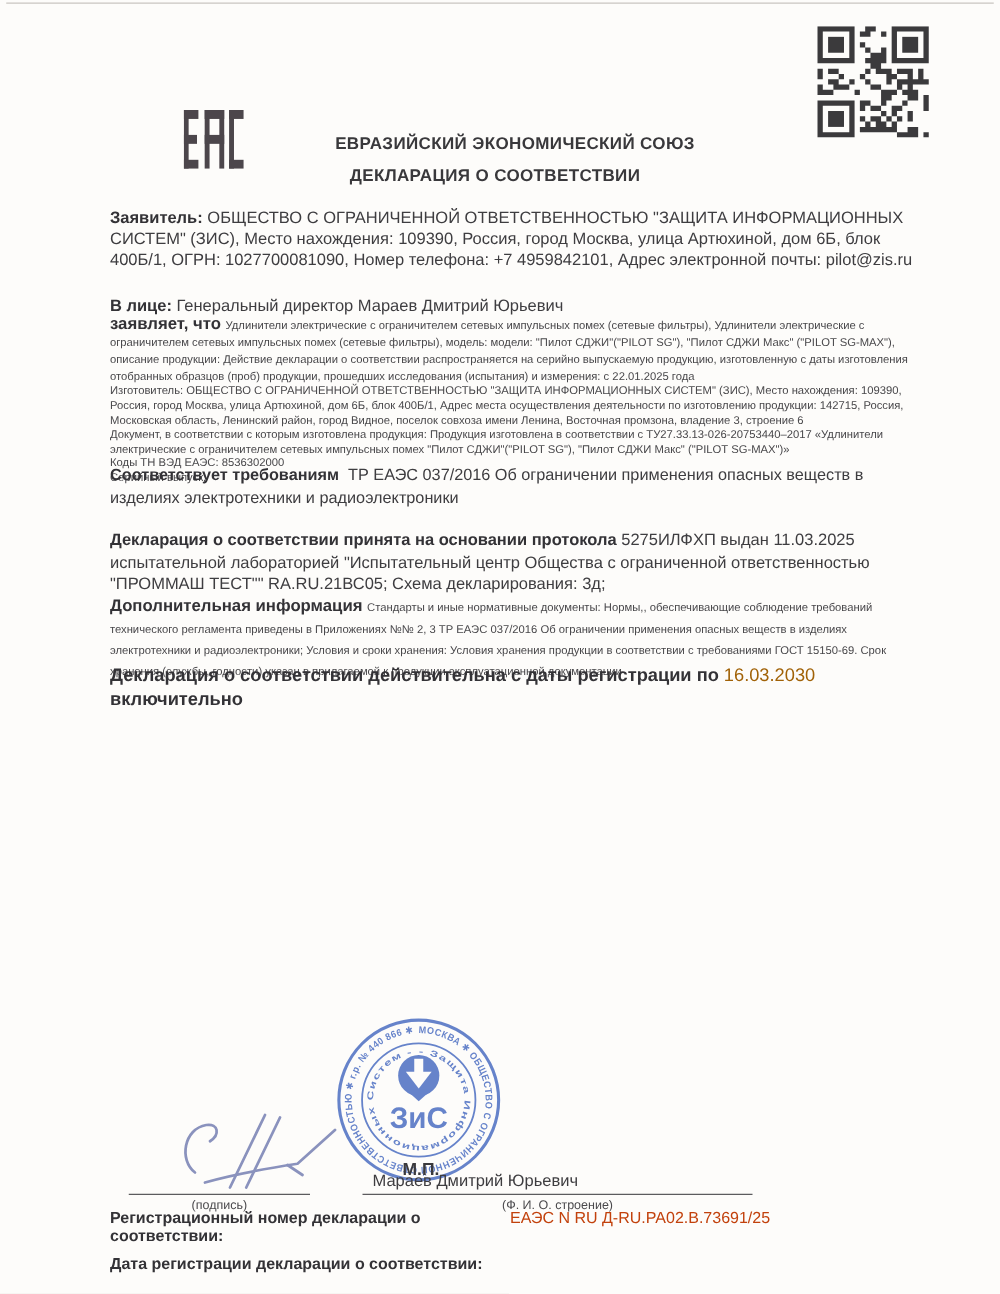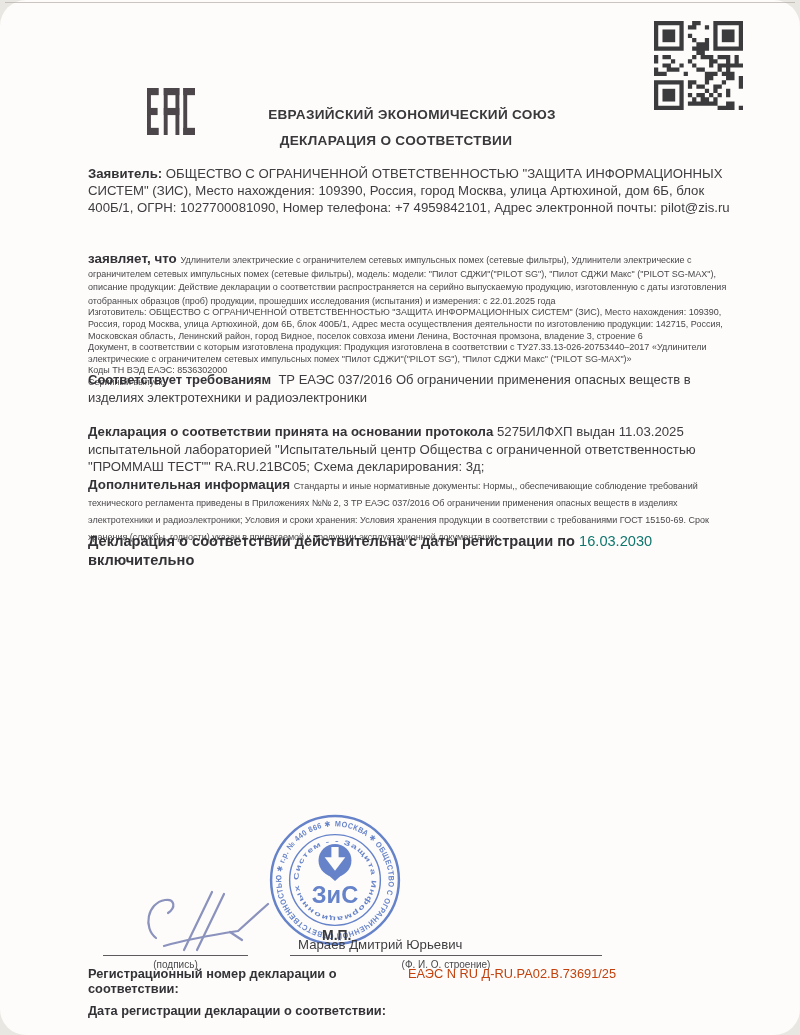--- a/index.html
+++ b/index.html
@@ -7,21 +7,20 @@
     width:800px;height:1035px;
     background:#e9e7e2;
     font-family:"Liberation Sans","DejaVu Sans",sans-serif;
     color:#3e3d40;
     position:relative;
     overflow:hidden;
   }
   .page{
     position:absolute;left:0;top:0;width:800px;height:1035px;
     background:#fdfcfa;
-    border-radius:26px;
   }
   .scan-edge-top{
     position:absolute;left:5px;right:5px;top:2px;height:1px;
     background:#b3aea8;opacity:.7;
   }
   
   .eac-logo{position:absolute;left:147px;top:88px;width:48px;height:47px;}
   .qr{position:absolute;left:653px;top:21px;width:91px;height:89px;}
   .title-1{
     position:absolute;left:88px;top:107px;width:648px;text-align:center;
@@ -36,21 +35,21 @@
   .para b{color:#333236;}
   .p-applicant{top:165px;}
   .p-inperson{top:236px;}
   .p-declares{top:253px;line-height:11.6px;}
   .sm{font-size:9px;line-height:11.6px;color:#48474a;}
   .lbl-big{font-size:13.4px;font-weight:bold;color:#333236;}
   .p-compliance{top:371px;font-size:13px;line-height:18px;}
   .p-basis{top:423px;font-size:13.2px;line-height:17.5px;}
   .p-additional{top:476px;}
   .p-validity{top:532px;font-size:14.6px;line-height:19px;font-weight:bold;color:#333236;}
-  .p-validity .val{font-weight:normal;color:#0f766e;}
+  .p-validity .val{font-weight:normal;color:#a16207;}
   
   .stamp{position:absolute;left:268px;top:813px;width:134px;height:134px;opacity:.88;}
   .signature{position:absolute;left:138px;top:886px;width:150px;height:72px;}
   .mp{position:absolute;left:322px;top:927px;font-size:14px;font-weight:bold;color:#3a393c;}
   .sig-line{position:absolute;left:103px;top:955px;width:145px;height:1px;background:#5c5b5e;}
   .sig-caption{position:absolute;left:103px;top:959px;width:145px;text-align:center;font-size:10px;color:#4a494c;}
   .fio-name{position:absolute;left:298px;top:937px;font-size:13.2px;color:#3e3d40;}
   .fio-line{position:absolute;left:290px;top:955px;width:312px;height:1px;background:#5c5b5e;}
   .fio-caption{position:absolute;left:290px;top:959px;width:312px;text-align:center;font-size:10px;color:#4a494c;}
   
@@ -94,20 +93,24 @@
   </div>
 
   <div class="title-1">ЕВРАЗИЙСКИЙ ЭКОНОМИЧЕСКИЙ СОЮЗ</div>
   <div class="title-2">ДЕКЛАРАЦИЯ О СООТВЕТСТВИИ</div>
 
   <div class="para p-applicant">
     <b>Заявитель:</b>
     <span>ОБЩЕСТВО С ОГРАНИЧЕННОЙ ОТВЕТСТВЕННОСТЬЮ "ЗАЩИТА ИНФОРМАЦИОННЫХ СИСТЕМ" (ЗИС), Место нахождения: 109390, Россия, город Москва, улица Артюхиной, дом 6Б, блок 400Б/1, ОГРН: 1027700081090, Номер телефона: +7 4959842101, Адрес электронной почты: pilot@zis.ru</span>
   </div>
 
+  <div class="para p-inperson">
+    <b>В лице:</b>
+    <span>Генеральный директор Мараев Дмитрий Юрьевич</span>
+  </div>
 
   <div class="para p-declares">
     <span class="lbl-big">заявляет, что</span>
     <span class="sm">Удлинители электрические с ограничителем сетевых импульсных помех (сетевые фильтры), Удлинители электрические с ограничителем сетевых импульсных помех (сетевые фильтры), модель: модели: "Пилот СДЖИ"("PILOT SG"), "Пилот СДЖИ Макс" ("PILOT SG-MAX"), описание продукции: Действие декларации о соответствии распространяется на серийно выпускаемую продукцию, изготовленную с даты изготовления отобранных образцов (проб) продукции, прошедших исследования (испытания) и измерения: с 22.01.2025 года</span>
     <div class="sm">Изготовитель: ОБЩЕСТВО С ОГРАНИЧЕННОЙ ОТВЕТСТВЕННОСТЬЮ "ЗАЩИТА ИНФОРМАЦИОННЫХ СИСТЕМ" (ЗИС), Место нахождения: 109390, Россия, город Москва, улица Артюхиной, дом 6Б, блок 400Б/1, Адрес места осуществления деятельности по изготовлению продукции: 142715, Россия, Московская область, Ленинский район, город Видное, поселок совхоза имени Ленина, Восточная промзона, владение 3, строение 6</div>
     <div class="sm">Документ, в соответствии с которым изготовлена продукция: Продукция изготовлена в соответствии с ТУ27.33.13-026-20753440–2017 «Удлинители электрические с ограничителем сетевых импульсных помех "Пилот СДЖИ"("PILOT SG"), "Пилот СДЖИ Макс" ("PILOT SG-MAX")»</div>
     <div class="sm">Коды ТН ВЭД ЕАЭС: 8536302000</div>
     <div class="sm">Серийный выпуск,</div>
   </div>
 

